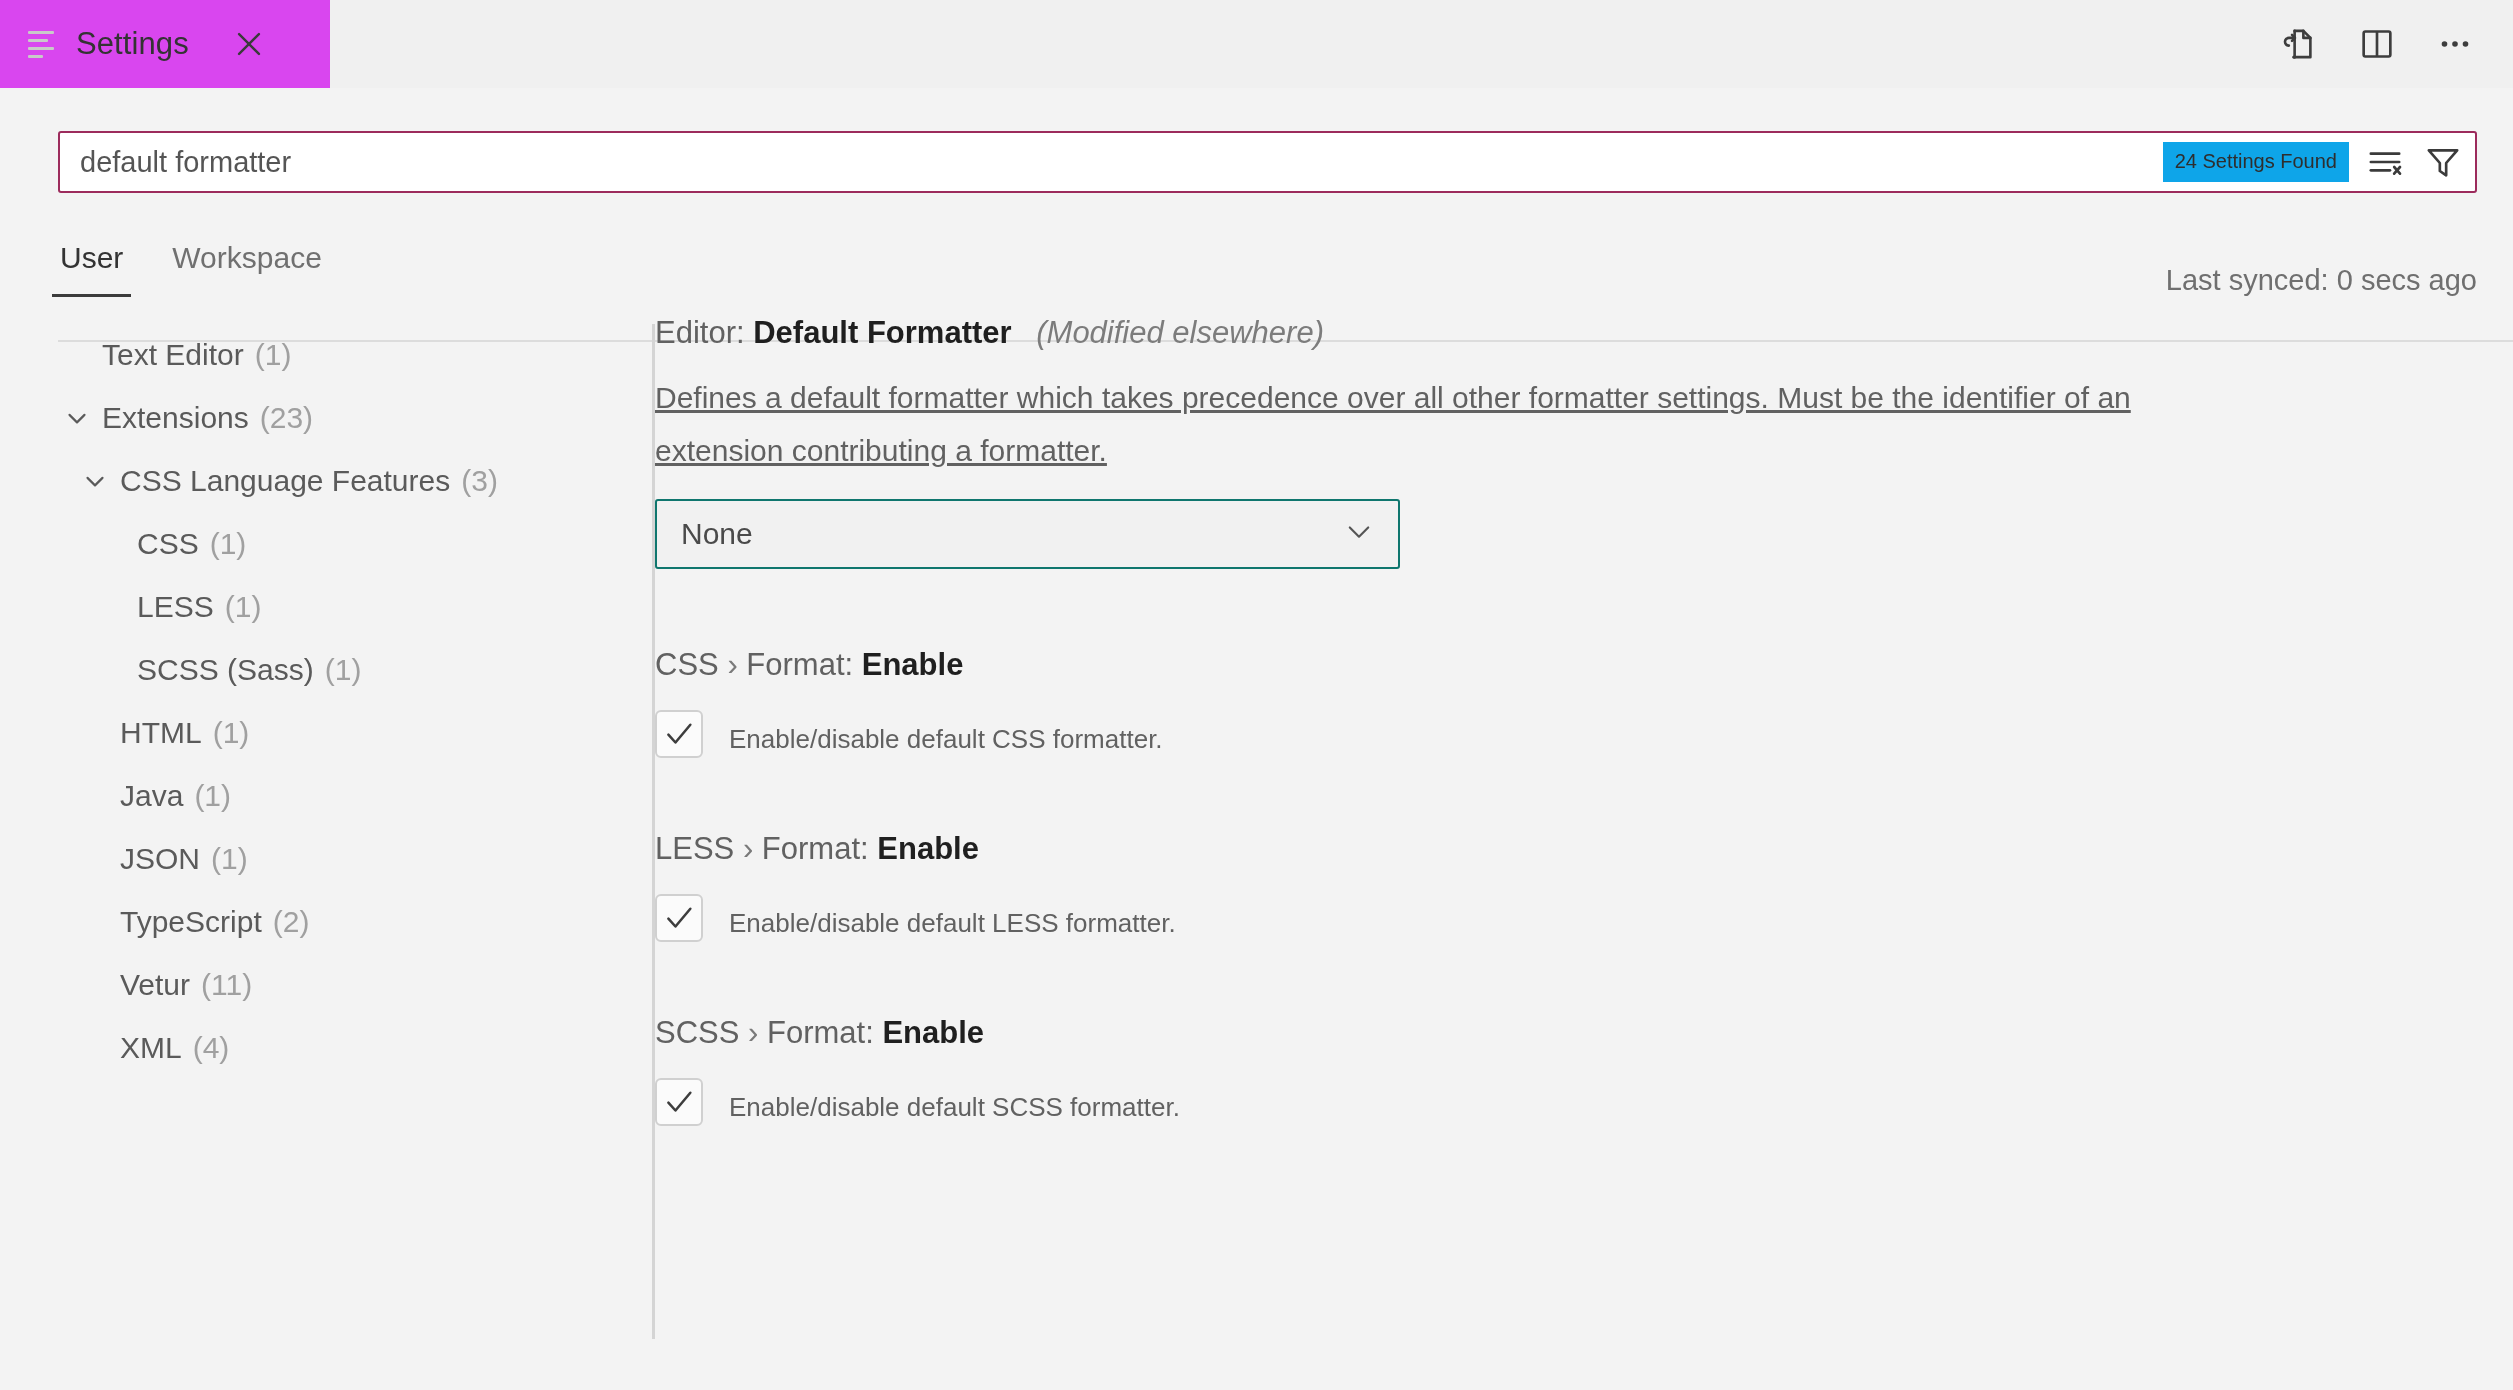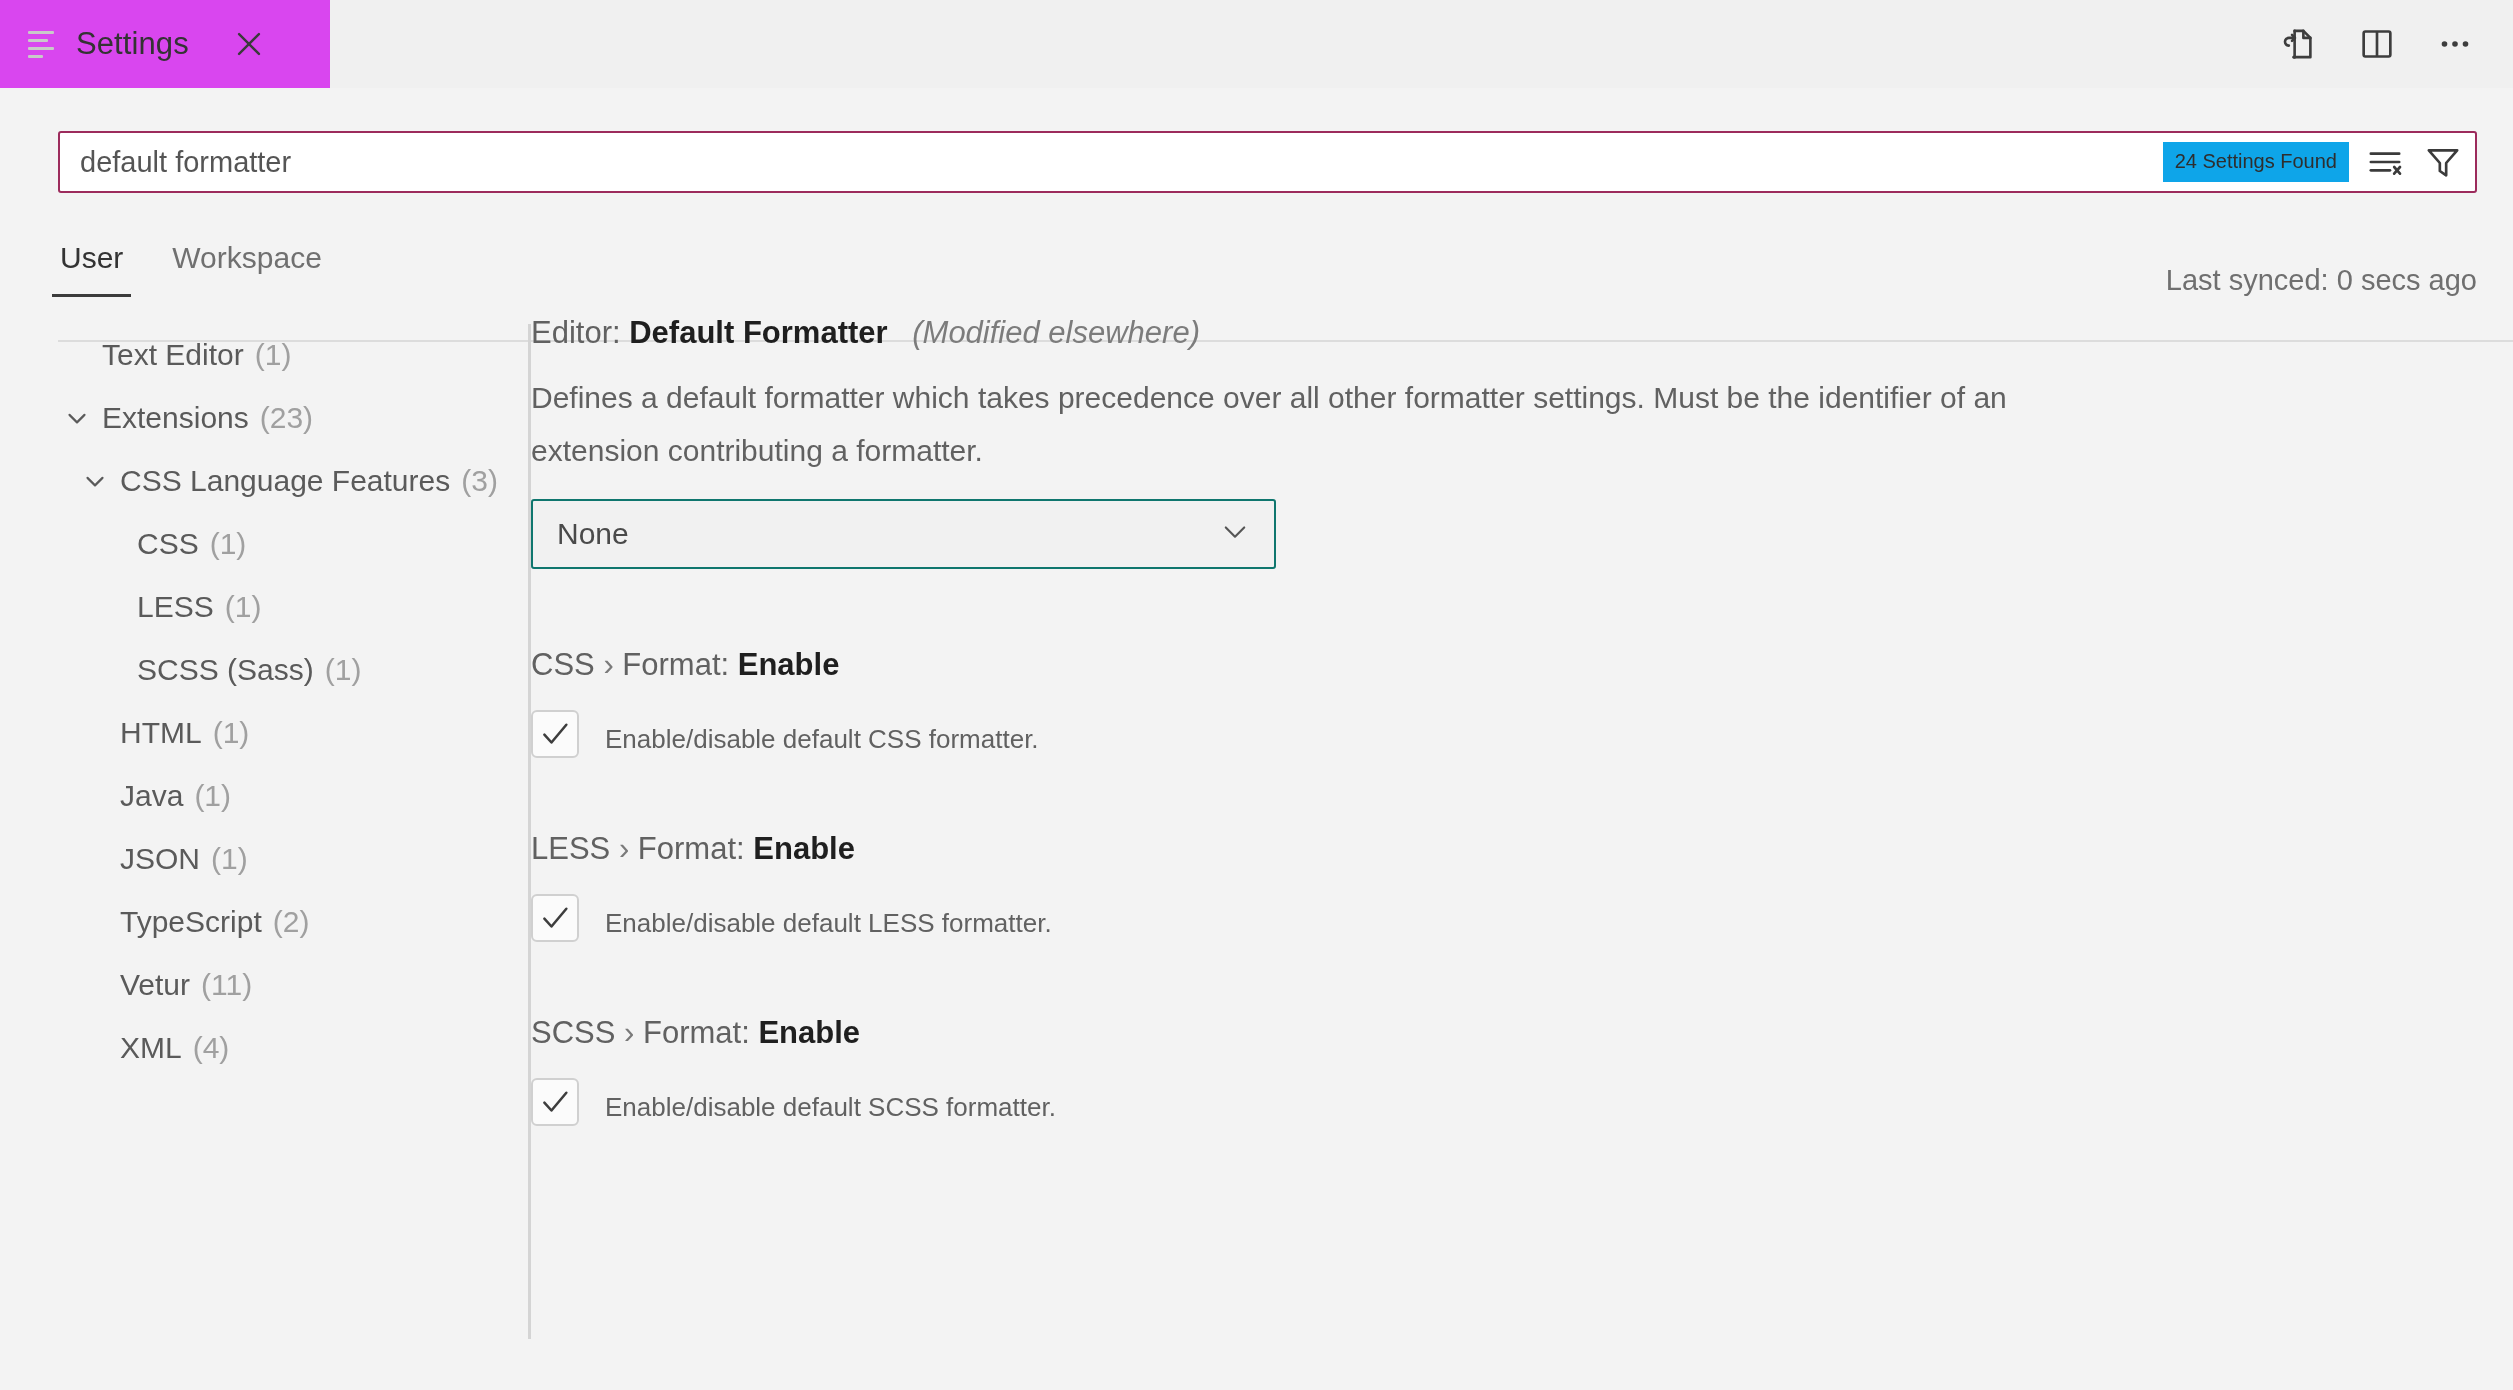--- a/index.html
+++ b/index.html
@@ -168,21 +168,21 @@
     background: #dcdcdc;
   }
 
   
   .content {
     position: relative;
     display: flex;
     height: 1042px;
   }
   .toc {
-    width: 528px;
+    width: 652px;
     box-sizing: border-box;
     padding-top: 26px;
     flex: none;
     text-align: center;
   }
   .toc-item {
     display: flex;
     align-items: center;
     height: 63px;
     font-size: 30px;
@@ -237,20 +237,21 @@
     font-style: italic;
     font-weight: normal;
     margin-left: 16px;
   }
   .setting-desc {
     font-size: 30px;
     line-height: 53px;
     color: #616161;
     max-width: 1570px;
     margin-bottom: 22px;
+    text-decoration: underline;
   }
   .select-control {
     width: 745px;
     height: 70px;
     background: #f1f1f1;
     border: 2px solid #0f766e;
     border-radius: 3px;
     display: flex;
     align-items: center;
     padding: 0 22px 0 24px;

